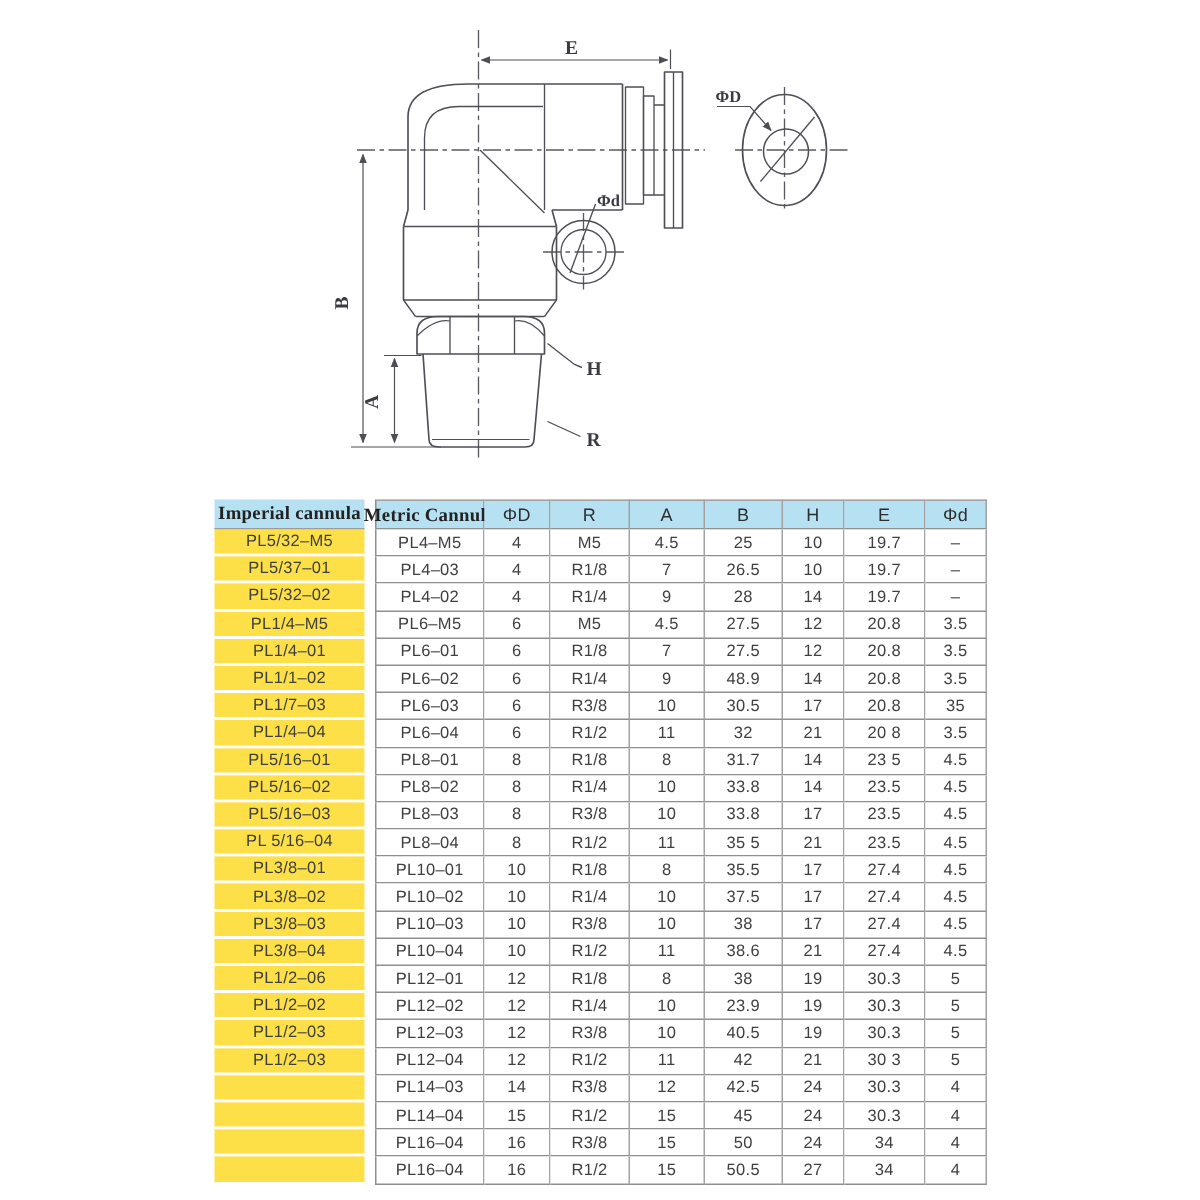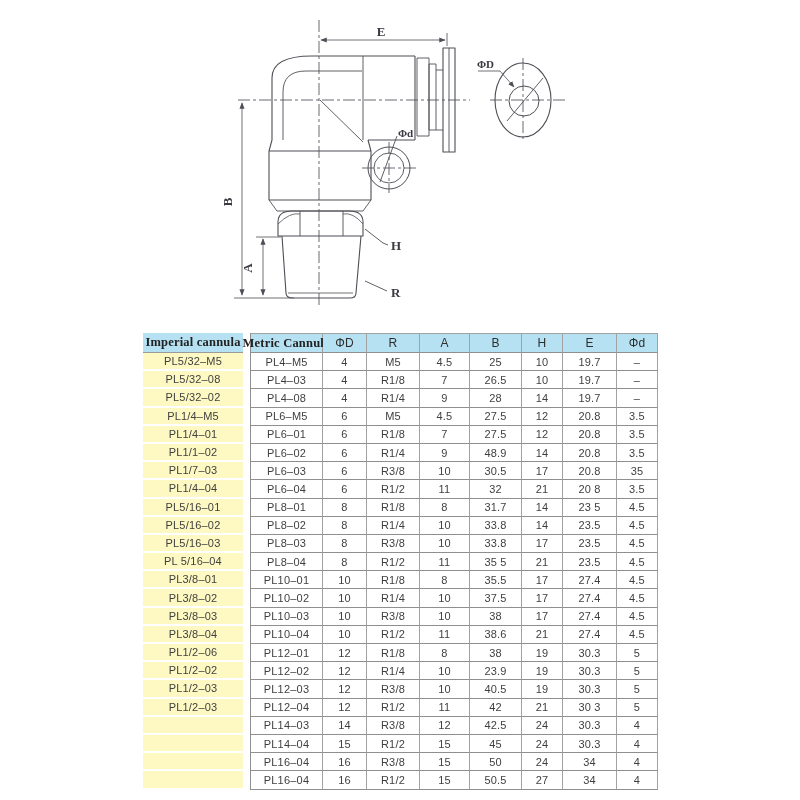--- a/index.html
+++ b/index.html
@@ -19,21 +19,21 @@
   .gap{width:7px;box-sizing:border-box;}
   .c0{width:100px;}
   .c1{width:73px;}
   .c2{width:44px;}
   .c3{width:53px;}
   .c4{width:50px;}
   .c5{width:52px;}
   .c6{width:41px;}
   .c7{width:54px;}
   .c8{width:41px;}
-  .imp{background:#fef9c3;border-bottom:2px solid #ffffff;}
+  .imp{background:#fde047;border-bottom:2px solid #ffffff;}
   .main{background:#ffffff;border-right:1px solid #a2a2a2;border-bottom:1px solid #8f8f8f;}
   .c1.main{border-left:1px solid #8f8f8f;}
   .thead .main{background:#b5e1f2;border-top:1px solid #a2a2a2;font-size:12px;color:#2e2e2e;}
   .thead .imp{background:#b5e1f2;border-bottom:1px solid #9b9b9b;}
   .hserif{font-family:"Liberation Serif",serif;font-weight:bold;font-size:12.5px !important;color:#222 !important;}
   svg text{font-family:"Liberation Serif",serif;font-weight:bold;fill:#3a3a42;}
 </style>
 </head>
 <body>
 
@@ -144,35 +144,35 @@
           <div class="cell c1 main">PL4–M5</div>
           <div class="cell c2 main">4</div>
           <div class="cell c3 main">M5</div>
           <div class="cell c4 main">4.5</div>
           <div class="cell c5 main">25</div>
           <div class="cell c6 main">10</div>
           <div class="cell c7 main">19.7</div>
           <div class="cell c8 main">–</div>
         </div>
         <div class="trow">
-          <div class="cell c0 imp">PL5/32–08</div>
+          <div class="cell c0 imp">PL5/37–01</div>
           <div class="gap"></div>
           <div class="cell c1 main">PL4–03</div>
           <div class="cell c2 main">4</div>
           <div class="cell c3 main">R1/8</div>
           <div class="cell c4 main">7</div>
           <div class="cell c5 main">26.5</div>
           <div class="cell c6 main">10</div>
           <div class="cell c7 main">19.7</div>
           <div class="cell c8 main">–</div>
         </div>
         <div class="trow">
           <div class="cell c0 imp">PL5/32–02</div>
           <div class="gap"></div>
-          <div class="cell c1 main">PL4–08</div>
+          <div class="cell c1 main">PL4–02</div>
           <div class="cell c2 main">4</div>
           <div class="cell c3 main">R1/4</div>
           <div class="cell c4 main">9</div>
           <div class="cell c5 main">28</div>
           <div class="cell c6 main">14</div>
           <div class="cell c7 main">19.7</div>
           <div class="cell c8 main">–</div>
         </div>
         <div class="trow">
           <div class="cell c0 imp">PL1/4–M5</div>

